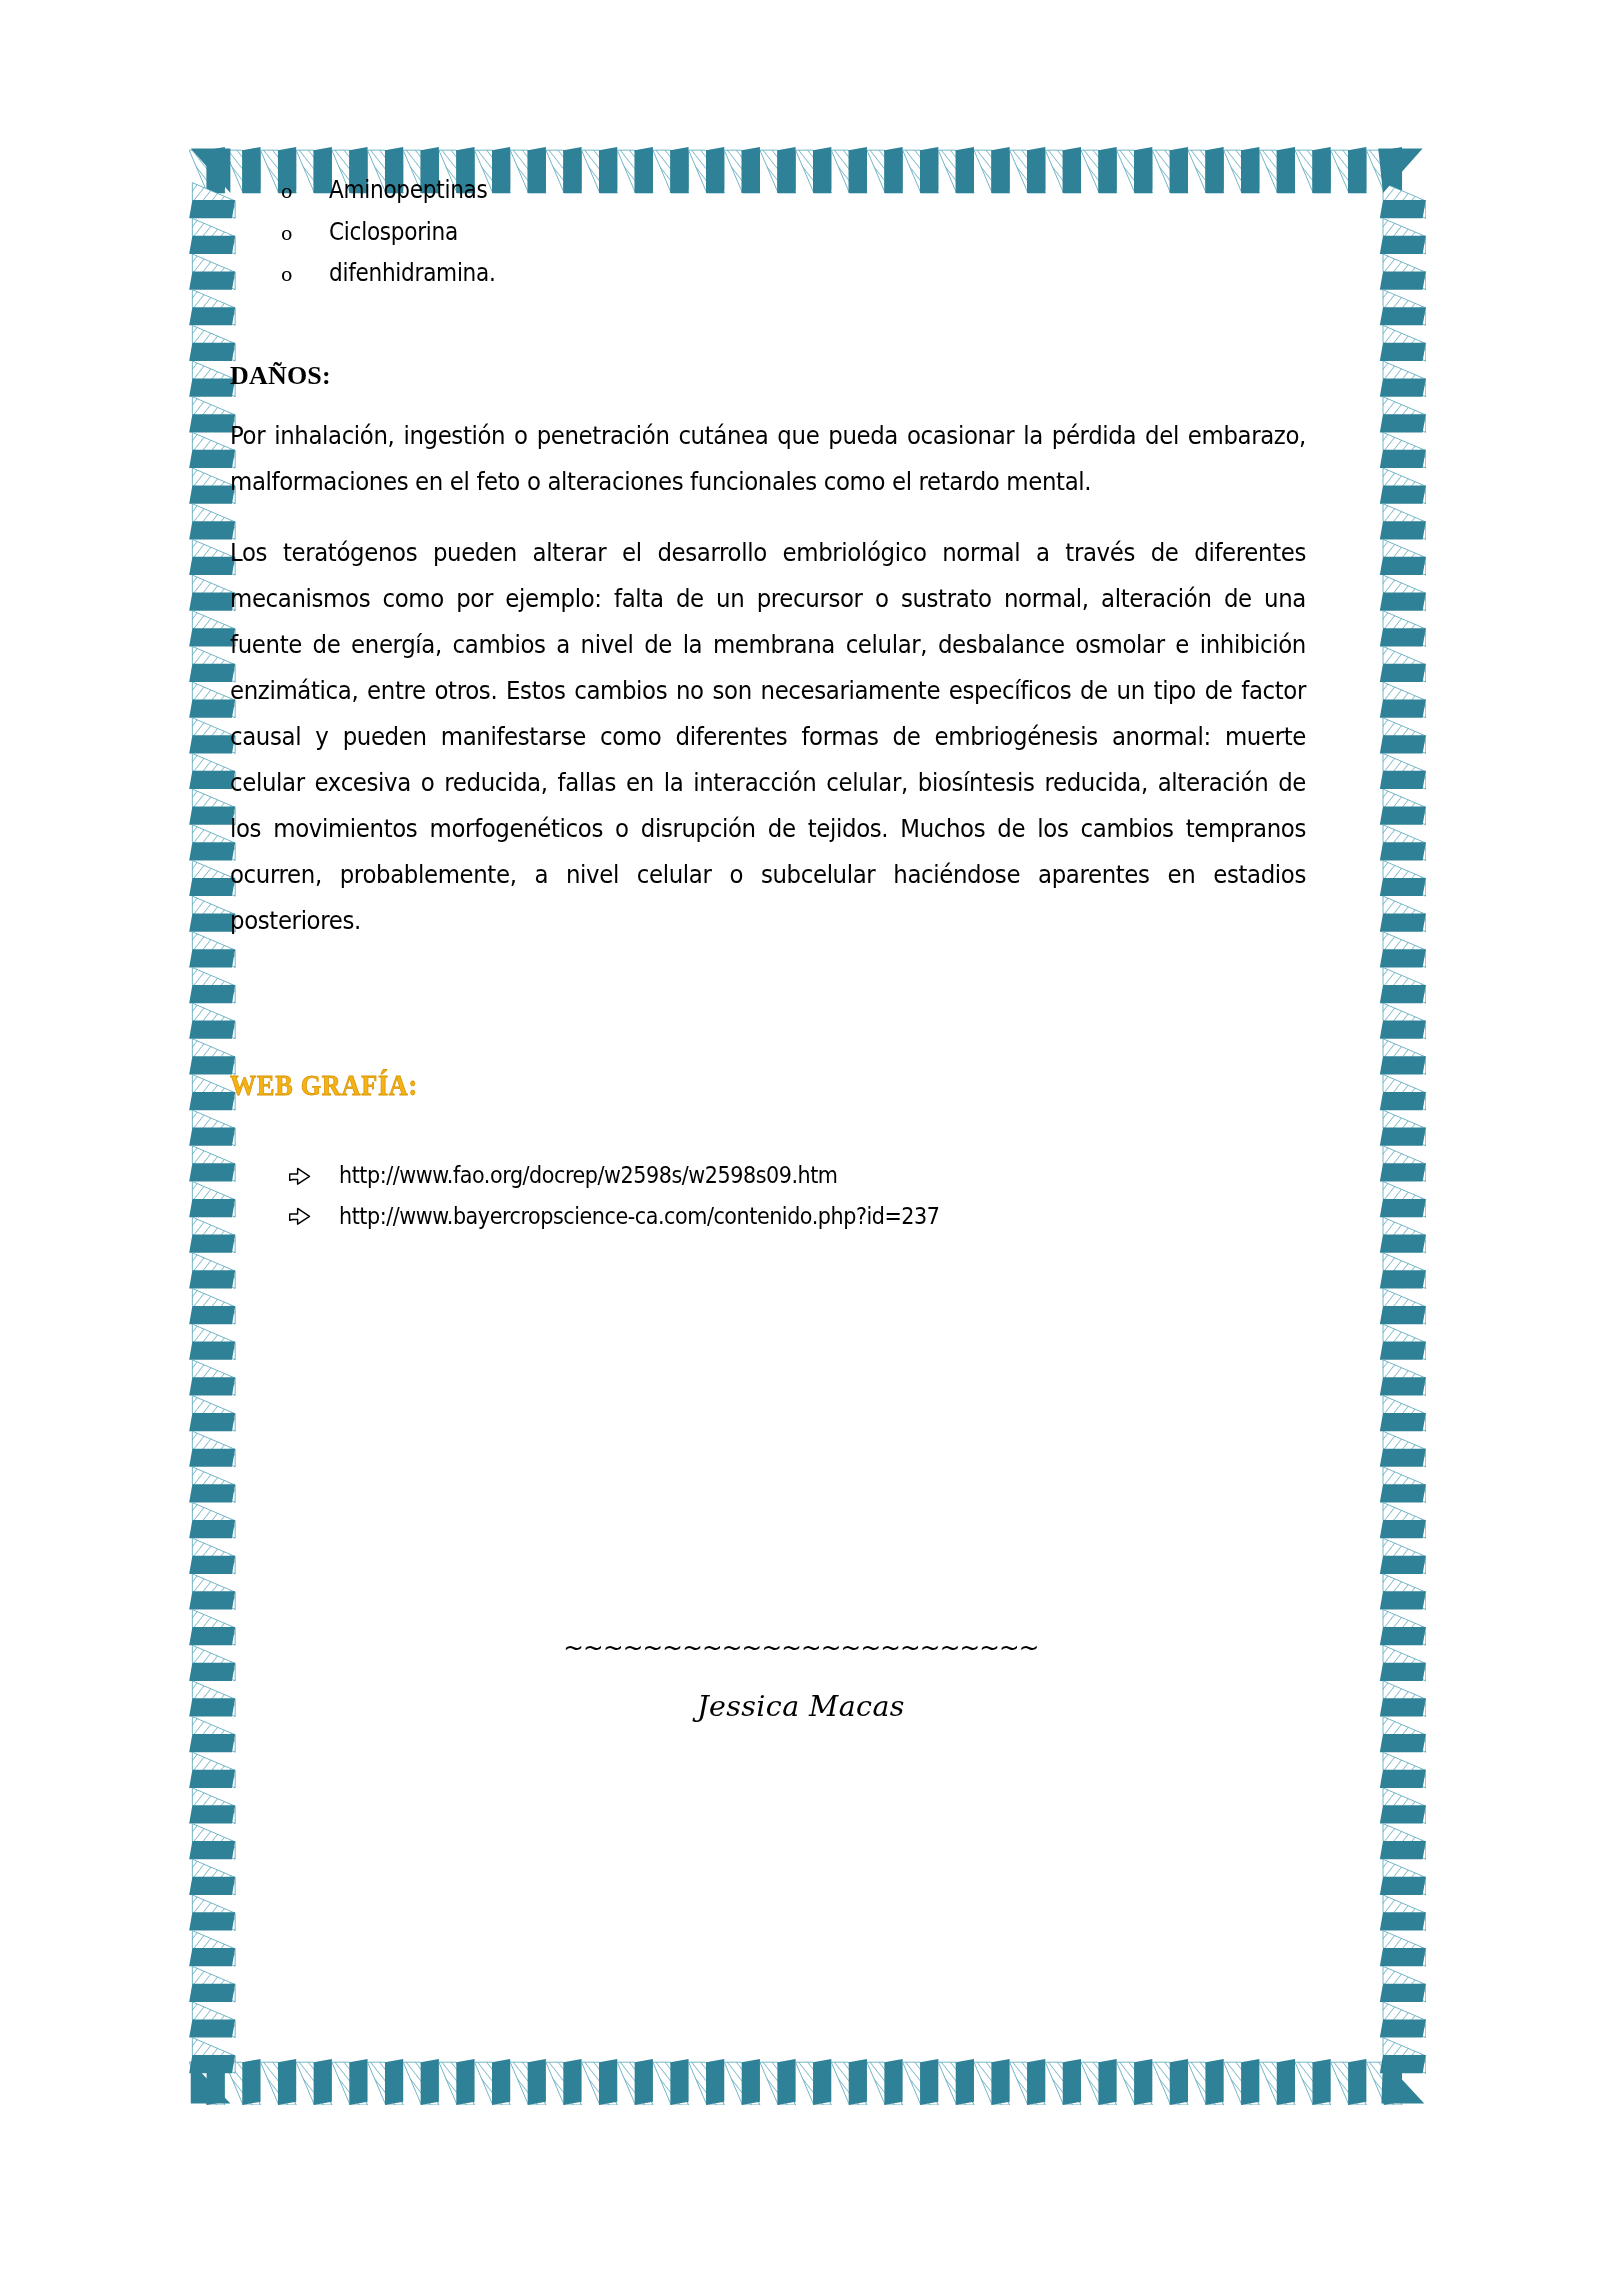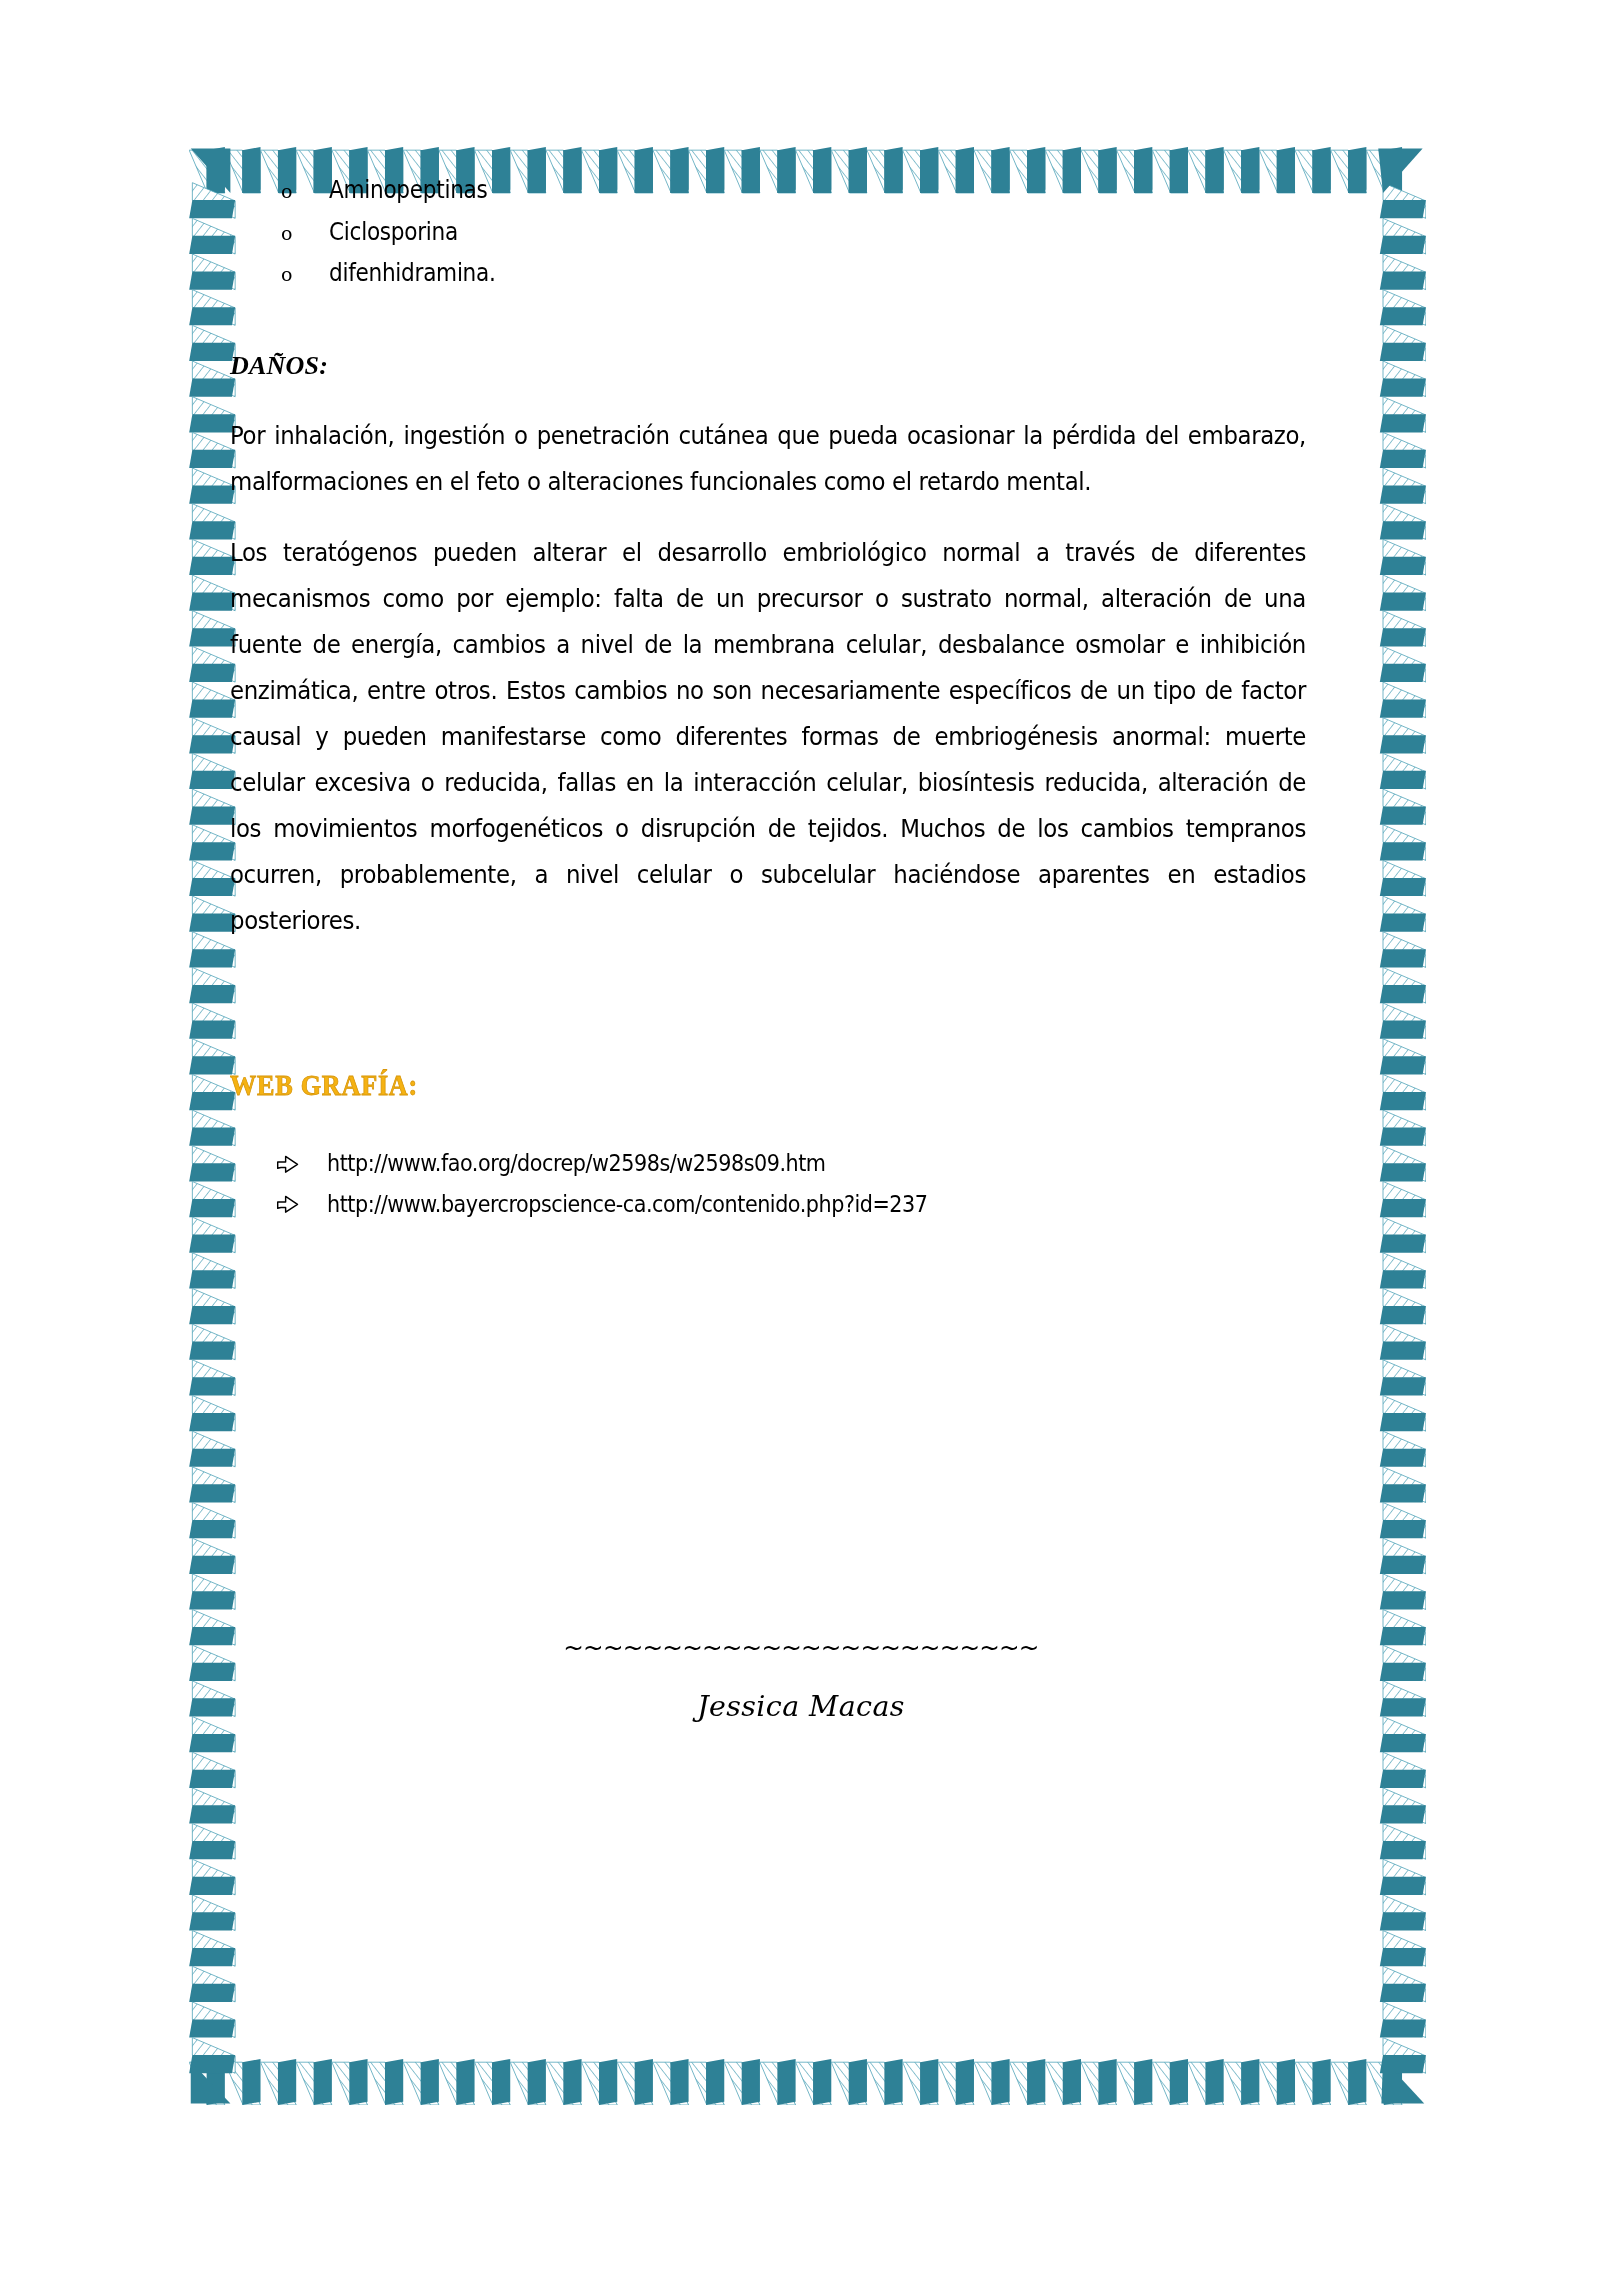--- a/index.html
+++ b/index.html
@@ -107,21 +107,21 @@
     margin: 0;
     letter-spacing: 0.8px;
     -webkit-text-stroke: 0.8px #D8960A;
     transform: scaleX(0.92);
     transform-origin: left center;
   }
 
   
   .url-list {
     list-style: none;
-    margin: 0;
+    margin: 12px;
     padding: 0;
   }
   .url-item {
     display: flex;
     align-items: flex-start;
     margin: 0 0 4.8px 0;
     font-family: "DejaVu Sans", sans-serif;
     font-size: 23px;
     line-height: 36px;
     color: #000000;
@@ -410,21 +410,21 @@
       <li class="drug-item">
         <span class="drug-bullet">o</span>
         <span class="drug-label">Ciclosporina</span>
       </li>
       <li class="drug-item">
         <span class="drug-bullet">o</span>
         <span class="drug-label">difenhidramina.</span>
       </li>
     </ul>
 
-    <h2 class="section-heading blk" style="top:139px;font-style:italic;">DAÑOS:</h2>
+    <h2 class="section-heading blk" style="top:149px;">DAÑOS:</h2>
 
     <p class="body-par blk" style="top:208px;">Por inhalación, ingestión o penetración cutánea que pueda ocasionar la pérdida del embarazo, malformaciones en el feto o alteraciones funcionales como el retardo mental.</p>
 
     <p class="body-par blk" style="top:325px;">Los teratógenos pueden alterar el desarrollo embriológico normal  a través de diferentes mecanismos como por ejemplo: falta de un precursor o sustrato normal, alteración de una fuente de energía, cambios a nivel de la membrana celular, desbalance osmolar e inhibición enzimática, entre otros. Estos cambios no son necesariamente específicos de un tipo de factor causal y pueden manifestarse como  diferentes formas de embriogénesis anormal: muerte celular excesiva o reducida, fallas en la interacción celular, biosíntesis reducida, alteración de los movimientos morfogenéticos o disrupción de tejidos. Muchos de los cambios tempranos ocurren, probablemente, a nivel celular o subcelular haciéndose aparentes en estadios posteriores.</p>
 
     <h2 class="weblist-heading blk" style="top:894px;">WEB GRAFÍA:</h2>
 
     <ul class="url-list blk" style="top:969px;">
       <li class="url-item">
         <span class="url-bullet">

